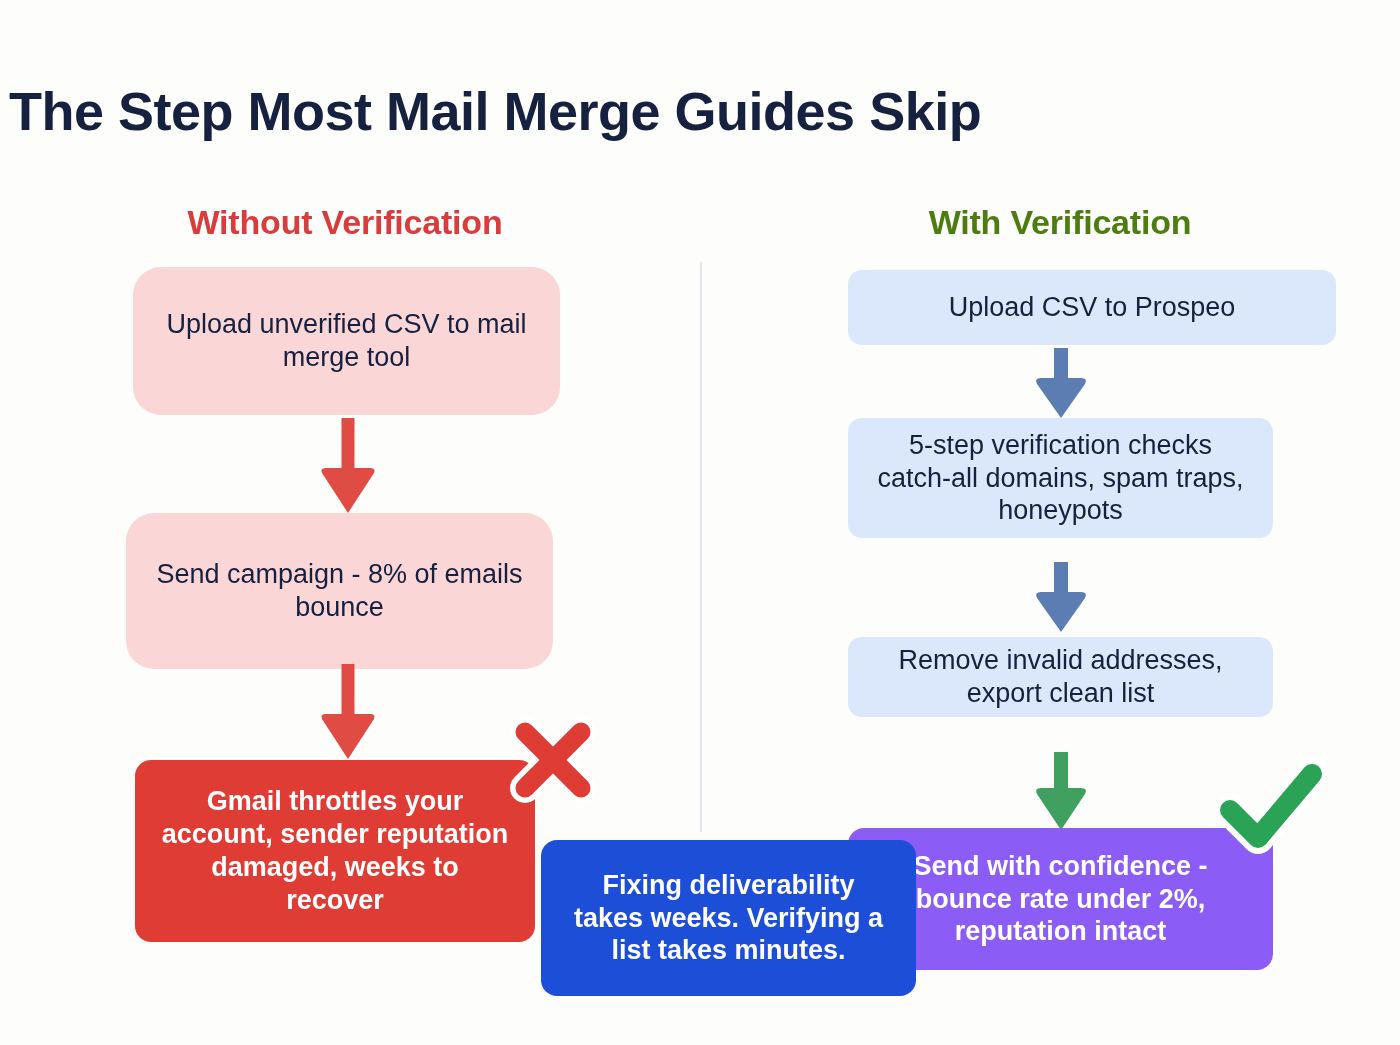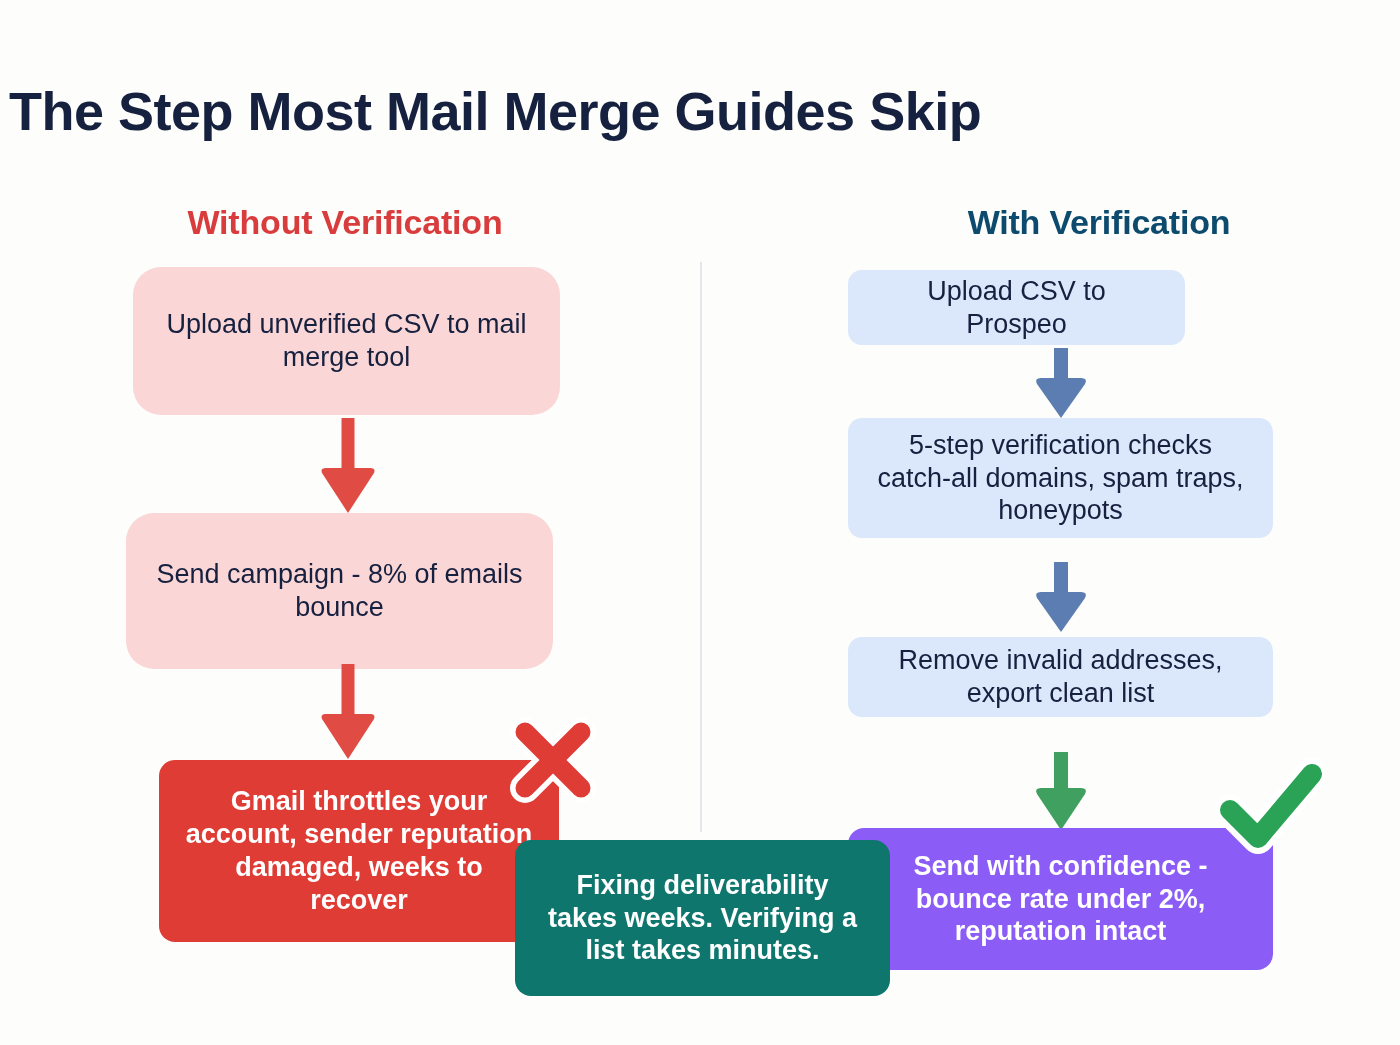--- a/index.html
+++ b/index.html
@@ -41,24 +41,24 @@
     letter-spacing: -0.2px;
     text-align: center;
   }
   #heading-without {
     left: 130px;
     top: 203px;
     width: 430px;
     color: #d93c3c;
   }
   #heading-with {
-    left: 884px;
+    left: 845px;
     top: 203px;
     width: 430px;
-    color: #0c4a6e;
+    color: #4d7c0f;
   }
 
   
   #column-divider {
     position: absolute;
     left: 700px;
     top: 262px;
     width: 2px;
     height: 570px;
     background: #e4e6ee;
@@ -81,31 +81,31 @@
     font-weight: normal;
     color: #16203f;
   }
   .box-strong {
     font-size: 27px;
     font-weight: bold;
     color: #ffffff;
   }
   .pink  { background: #fbd6d6; border-radius: 28px; }
   .blue  { background: #dbe7fa; }
-  .red   { background: #e03c36; margin-left: 24px; }
+  .red   { background: #e03c36; }
   .green { background: #8b5cf6; }
-  .orange{ background: #0f766e; }
+  .orange{ background: #1d4ed8; margin-left: 26px; }
 
   
   #box-left-1 { left: 133px; top: 267px; width: 427px; height: 148px; }
   #box-left-2 { left: 126px; top: 513px; width: 427px; height: 156px; }
   #box-left-3 { left: 135px; top: 760px; width: 400px; height: 182px; border-radius: 16px; }
 
   
-  #box-right-1 { left: 848px; top: 270px; width: 337px; height: 75px; }
+  #box-right-1 { left: 848px; top: 270px; width: 488px; height: 75px; }
   #box-right-2 { left: 848px; top: 418px; width: 425px; height: 120px; }
   #box-right-3 { left: 848px; top: 637px; width: 425px; height: 80px; }
   #box-right-4 { left: 848px; top: 828px; width: 425px; height: 142px; border-radius: 16px; }
 
   
   #box-center-note {
     left: 515px; top: 840px; width: 375px; height: 156px;
     border-radius: 16px;
     z-index: 6;
   }

